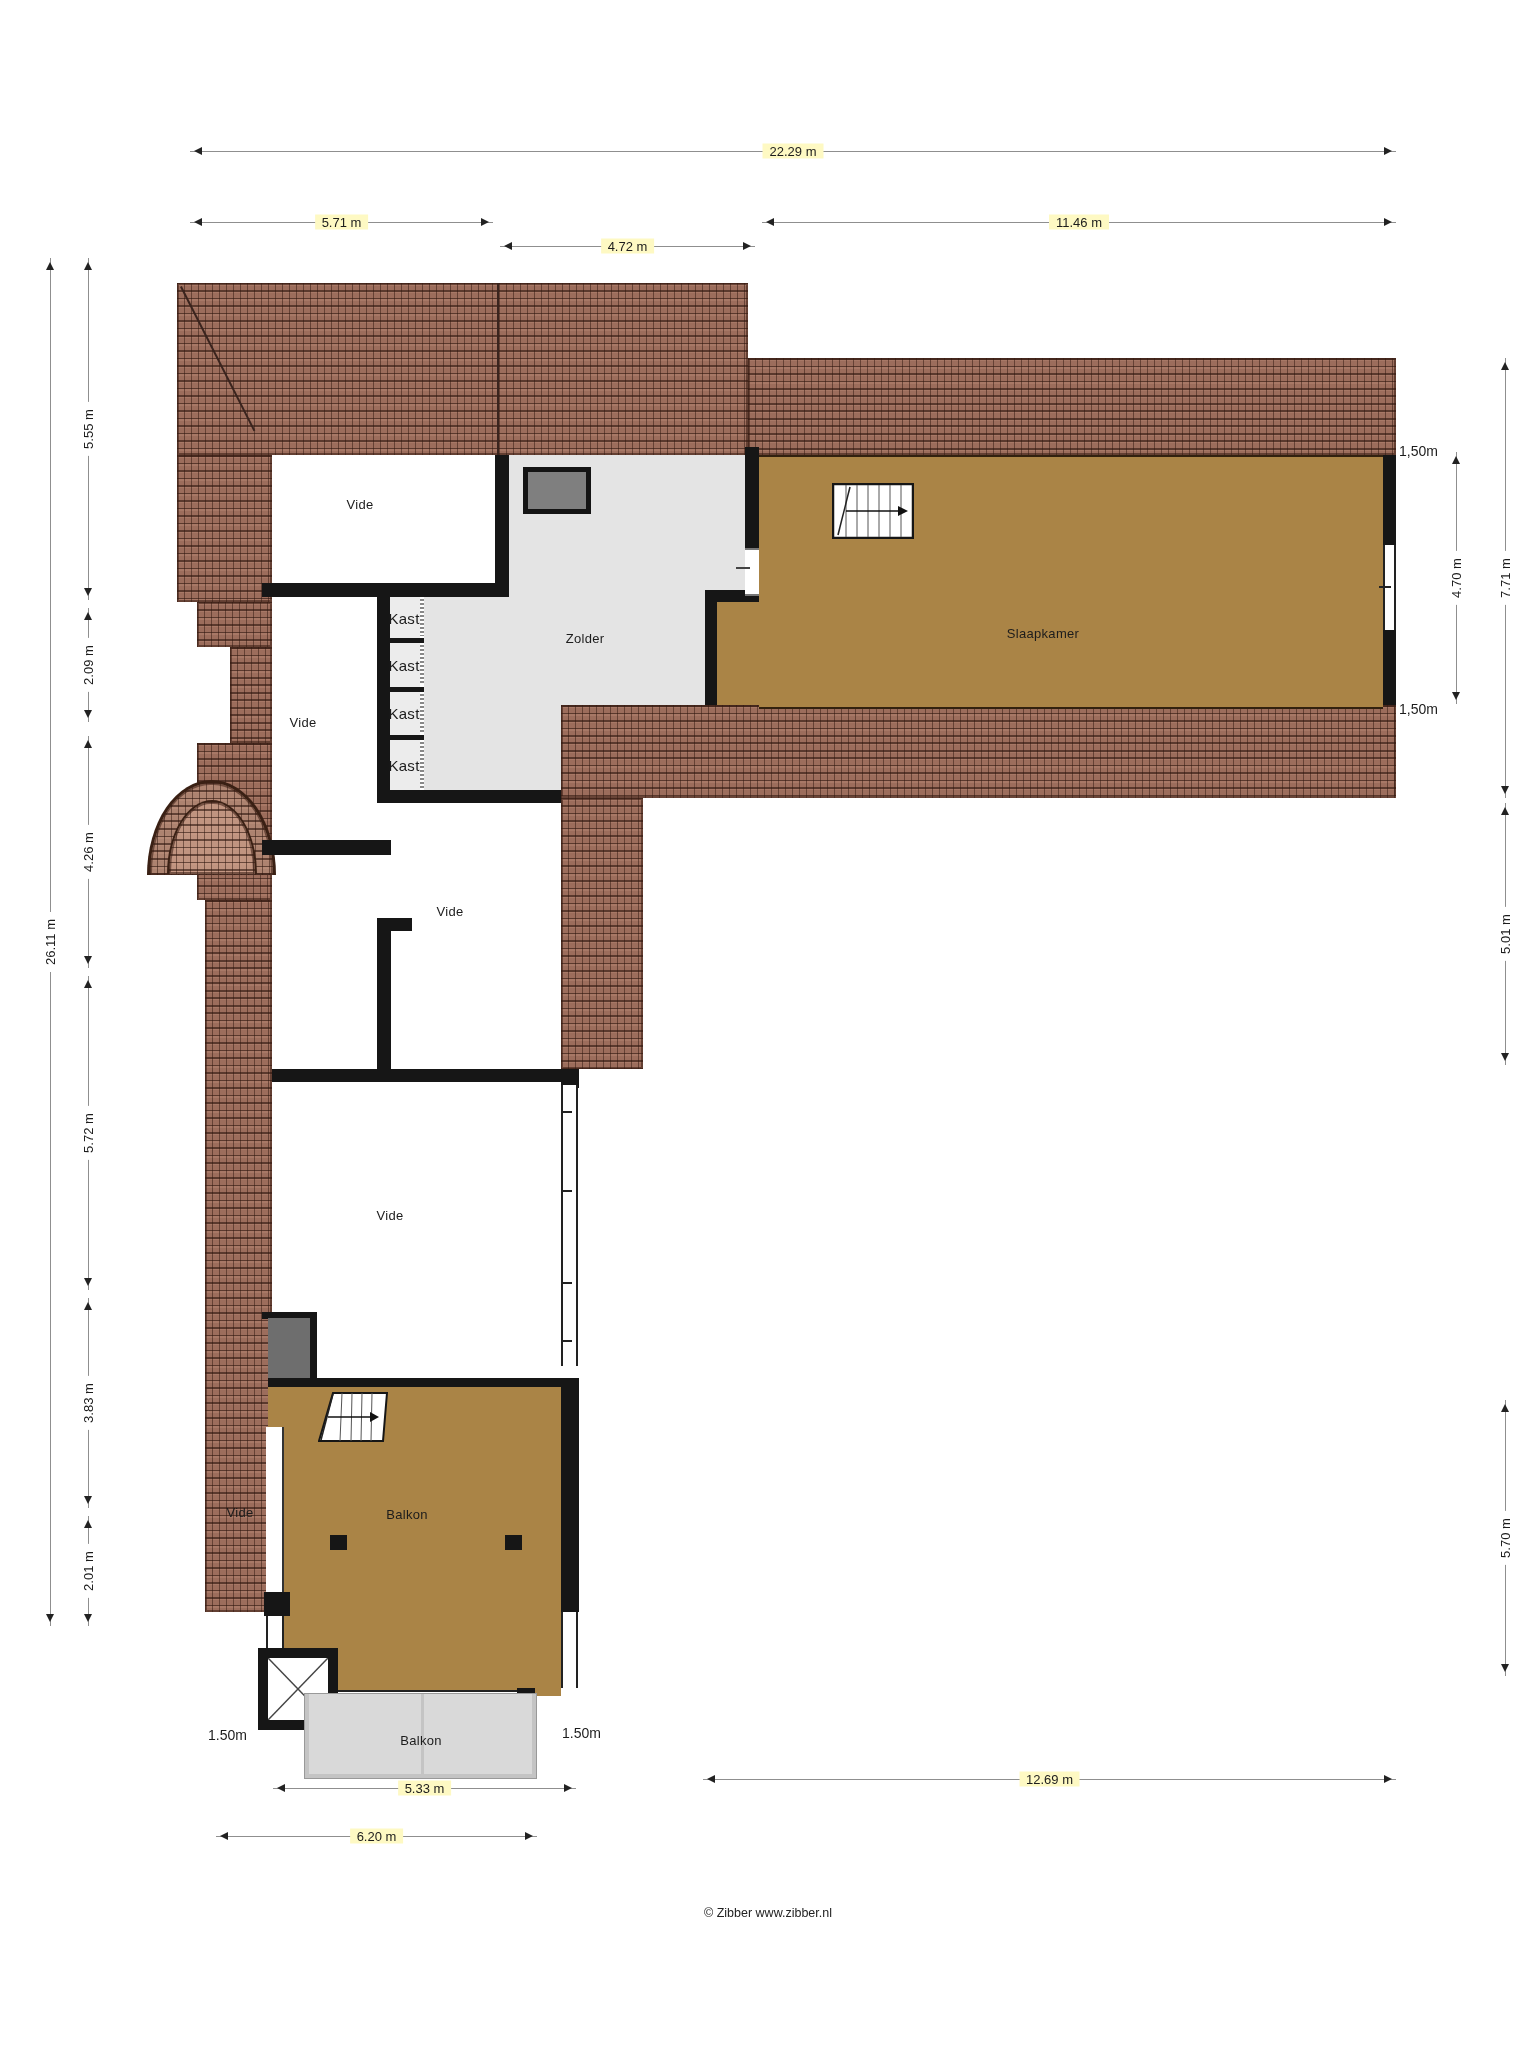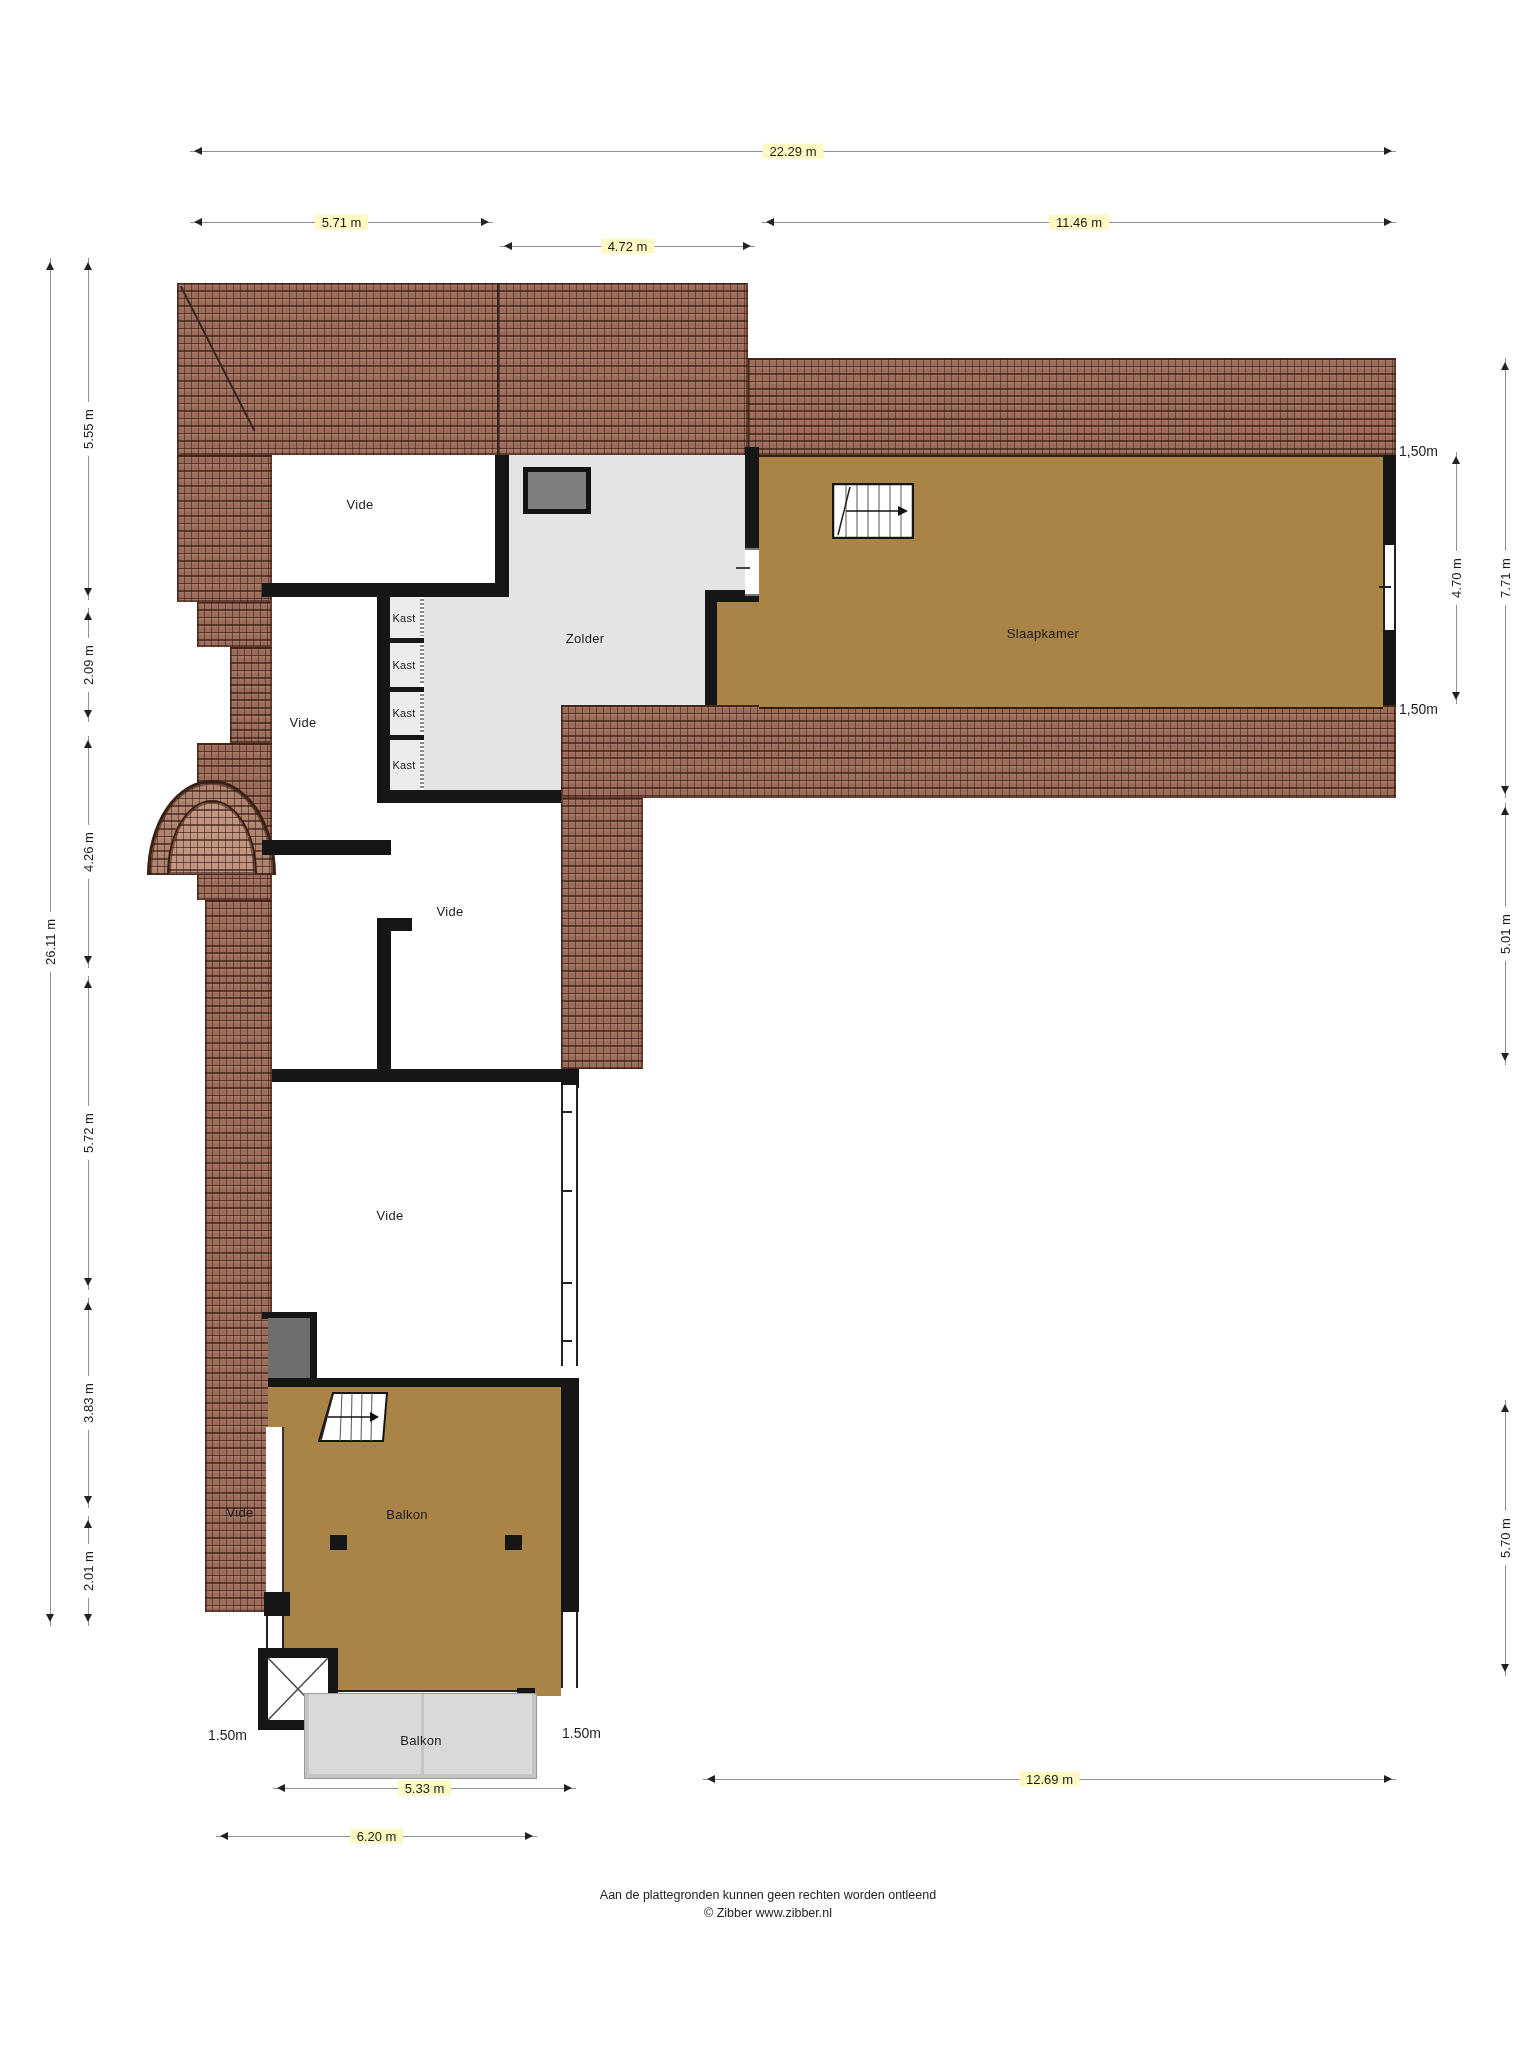--- a/index.html
+++ b/index.html
@@ -16,21 +16,21 @@
   .wall{position:absolute;background:var(--wall,#161616);}
   .floor{position:absolute;}
   .tan{background:var(--floor_tan,#aa8446);}
   .gray{background:var(--floor_gray,#e3e3e3);}
   .kastf{background:var(--floor_kast,#ececec);}
   .win{position:absolute;background:#fff;}
   .win.v{border-left:2px solid #222;border-right:2px solid #222;}
   .win.h{border-top:2px solid #222;border-bottom:2px solid #222;}
   .tick{position:absolute;background:#222;}
   .lbl{position:absolute;transform:translate(-50%,-50%);font-size:13px;letter-spacing:.3px;white-space:nowrap;}
-  .lbl.sm{font-size:11px;text-align:center;}
+  .lbl.sm{font-size:15px;text-align:center;}
   .dimh{position:absolute;height:0;border-top:1.5px solid var(--dim_line,#8f8f8f);}
   .dimh::before{content:"";position:absolute;left:0;top:-4.75px;border:4px solid transparent;border-right:8px solid #222;}
   .dimh::after{content:"";position:absolute;right:0;top:-4.75px;border:4px solid transparent;border-left:8px solid #222;}
   .dimv{position:absolute;width:0;border-left:1.5px solid var(--dim_line,#8f8f8f);}
   .dimv::before{content:"";position:absolute;top:0;left:-4.75px;border:4px solid transparent;border-bottom:8px solid #222;}
   .dimv::after{content:"";position:absolute;bottom:0;left:-4.75px;border:4px solid transparent;border-top:8px solid #222;}
   .dimh .dlbl{position:absolute;left:50%;top:-1px;transform:translate(-50%,-50%);background:#fef9c3;padding:0 7px;font-size:13px;white-space:nowrap;}
   .dimv .dlbl{position:absolute;top:50%;left:-1px;transform:translate(-50%,-50%) rotate(-90deg);background:#fff;padding:0 7px;font-size:13px;white-space:nowrap;}
   .freelbl{position:absolute;font-size:14px;white-space:nowrap;}
   .seam{position:absolute;background:#3a241e;}
@@ -228,16 +228,15 @@
   <div class="dimh" style="left:273px;top:1788px;width:303px;">
     <span class="dlbl">5.33 m</span>
     </div>
   <div class="dimh" style="left:703px;top:1779px;width:693px;">
     <span class="dlbl">12.69 m</span>
     </div>
   <div class="dimh" style="left:216px;top:1836px;width:321px;">
     <span class="dlbl">6.20 m</span>
     </div>
 
-  <div class="footer" style="top:1888px;">Aan de plattegronden kunnen geen rechten worden ontleend</div>
   <div class="footer" style="top:1906px;">© Zibber www.zibber.nl</div>
 
 </div>
 
 </body></html>

